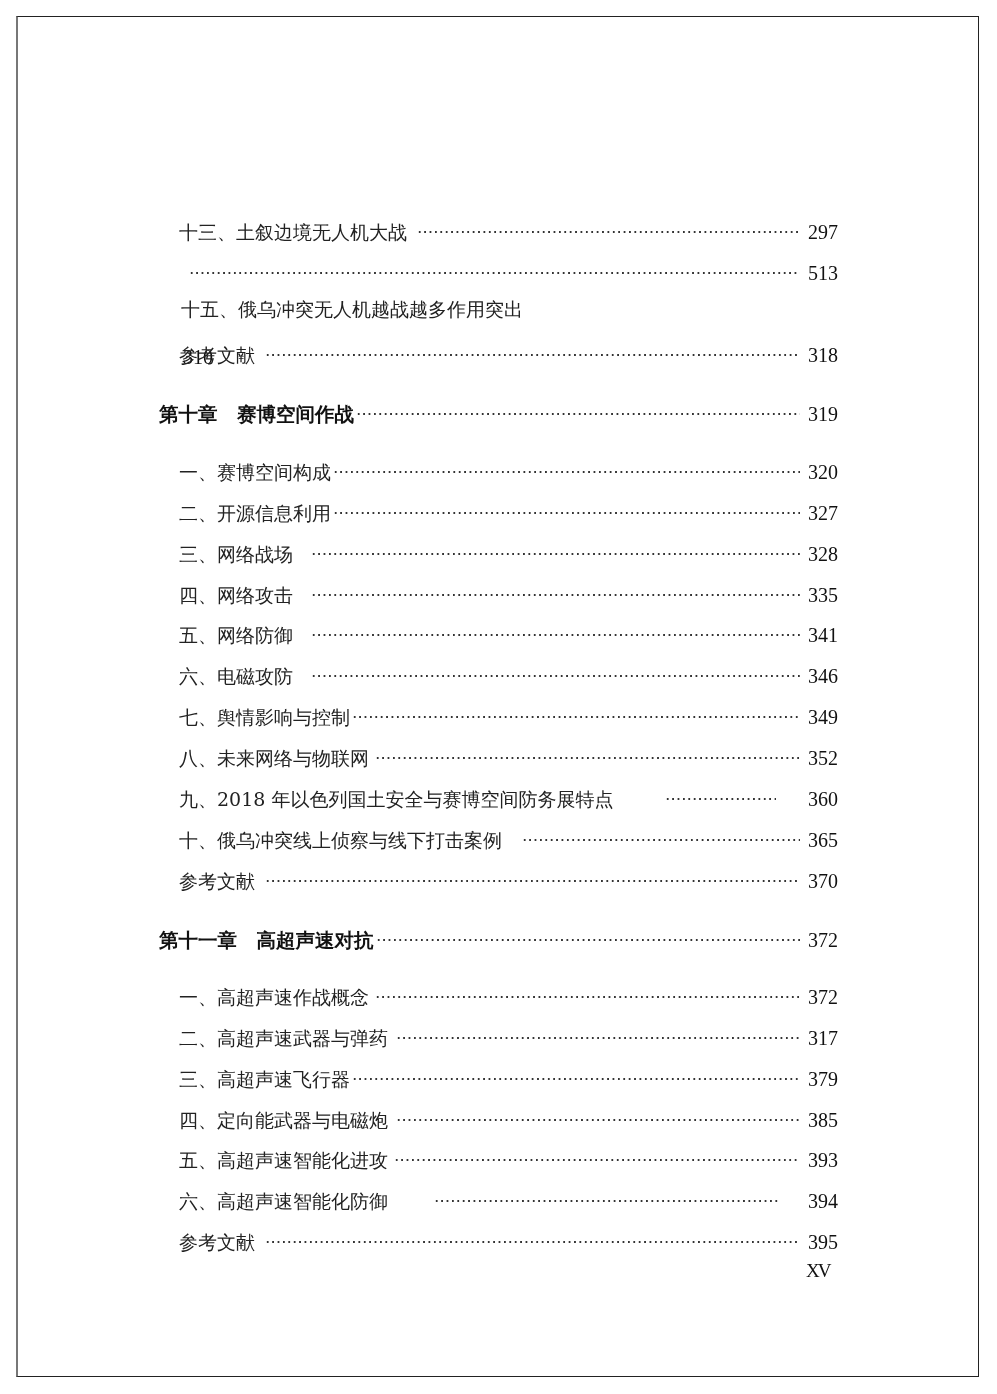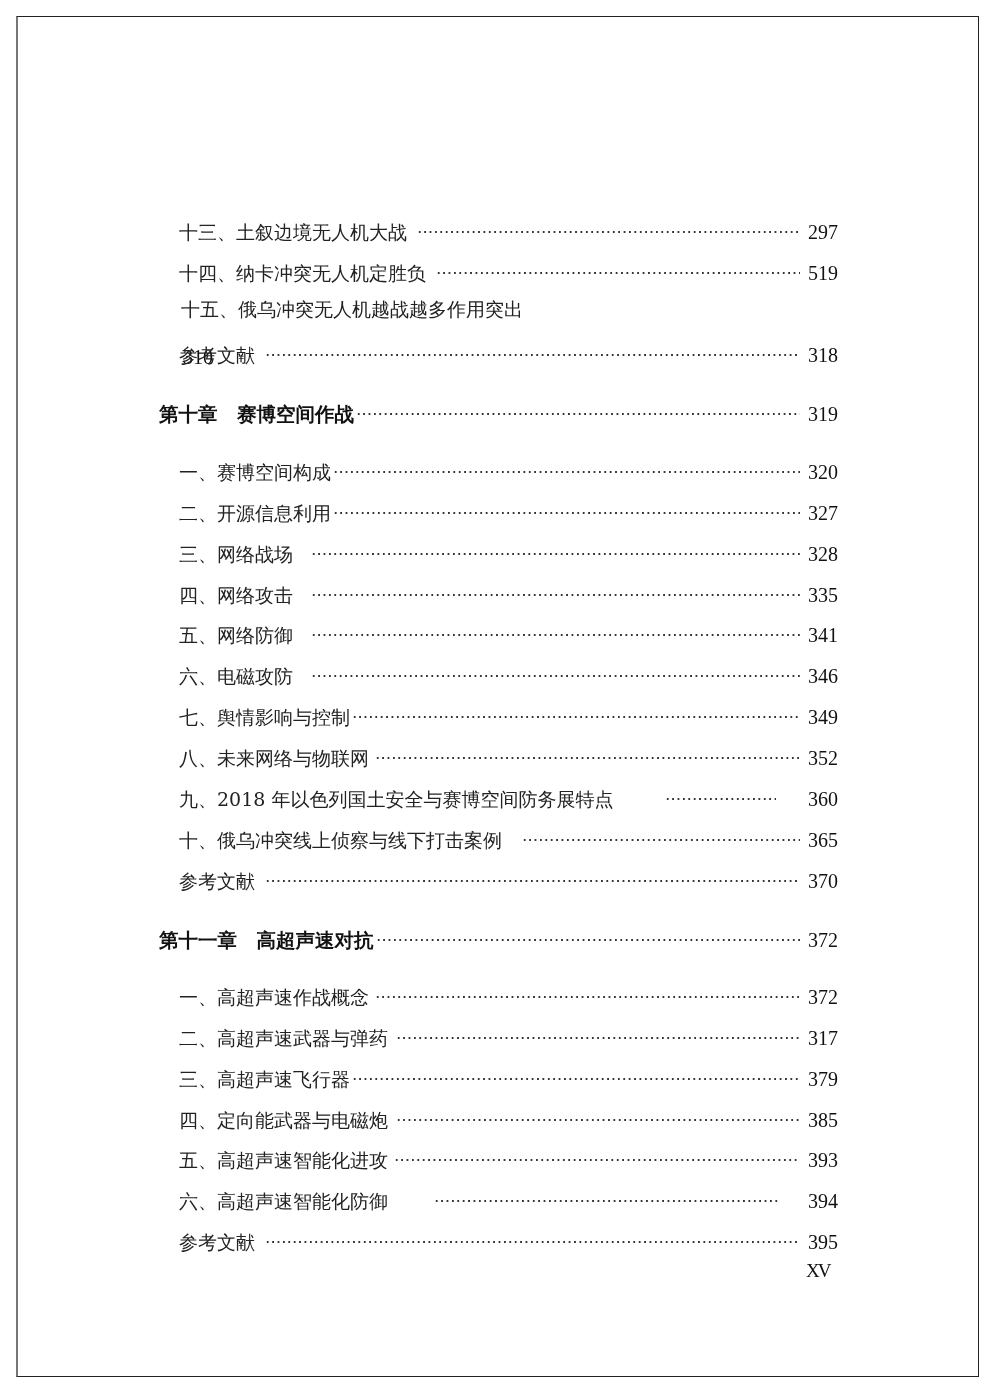--- a/index.html
+++ b/index.html
@@ -42,24 +42,23 @@
 <div class="frame"></div>
 
 <div id="toc">
     <div class="toc-line section" style="top: 215px;">
       <span class="title">十三、土叙边境无人机大战</span>
       <span class="gap" style="width: 8px;"></span>
       <span class="leader"></span>
       <span class="page">297</span>
     </div>
     <div class="toc-line section" style="top: 256px;">
-      <span class="title">十四、纳卡冲突无人机定胜负</span>
       <span class="gap" style="width: 8px;"></span>
       <span class="leader"></span>
-      <span class="page">519</span>
+      <span class="page">513</span>
     </div>
     <div class="toc-line section" style="top: 297px; flex-direction: column;">
       <span class="title">十五、俄乌冲突无人机越战越多作用突出</span>
       <span class="gap" style="width: 18px;"></span>
       <span class="leader"></span>
       <span class="page">310</span>
     </div>
     <div class="toc-line section" style="top: 338px;">
       <span class="title">参考文献</span>
       <span class="gap" style="width: 8px;"></span>

